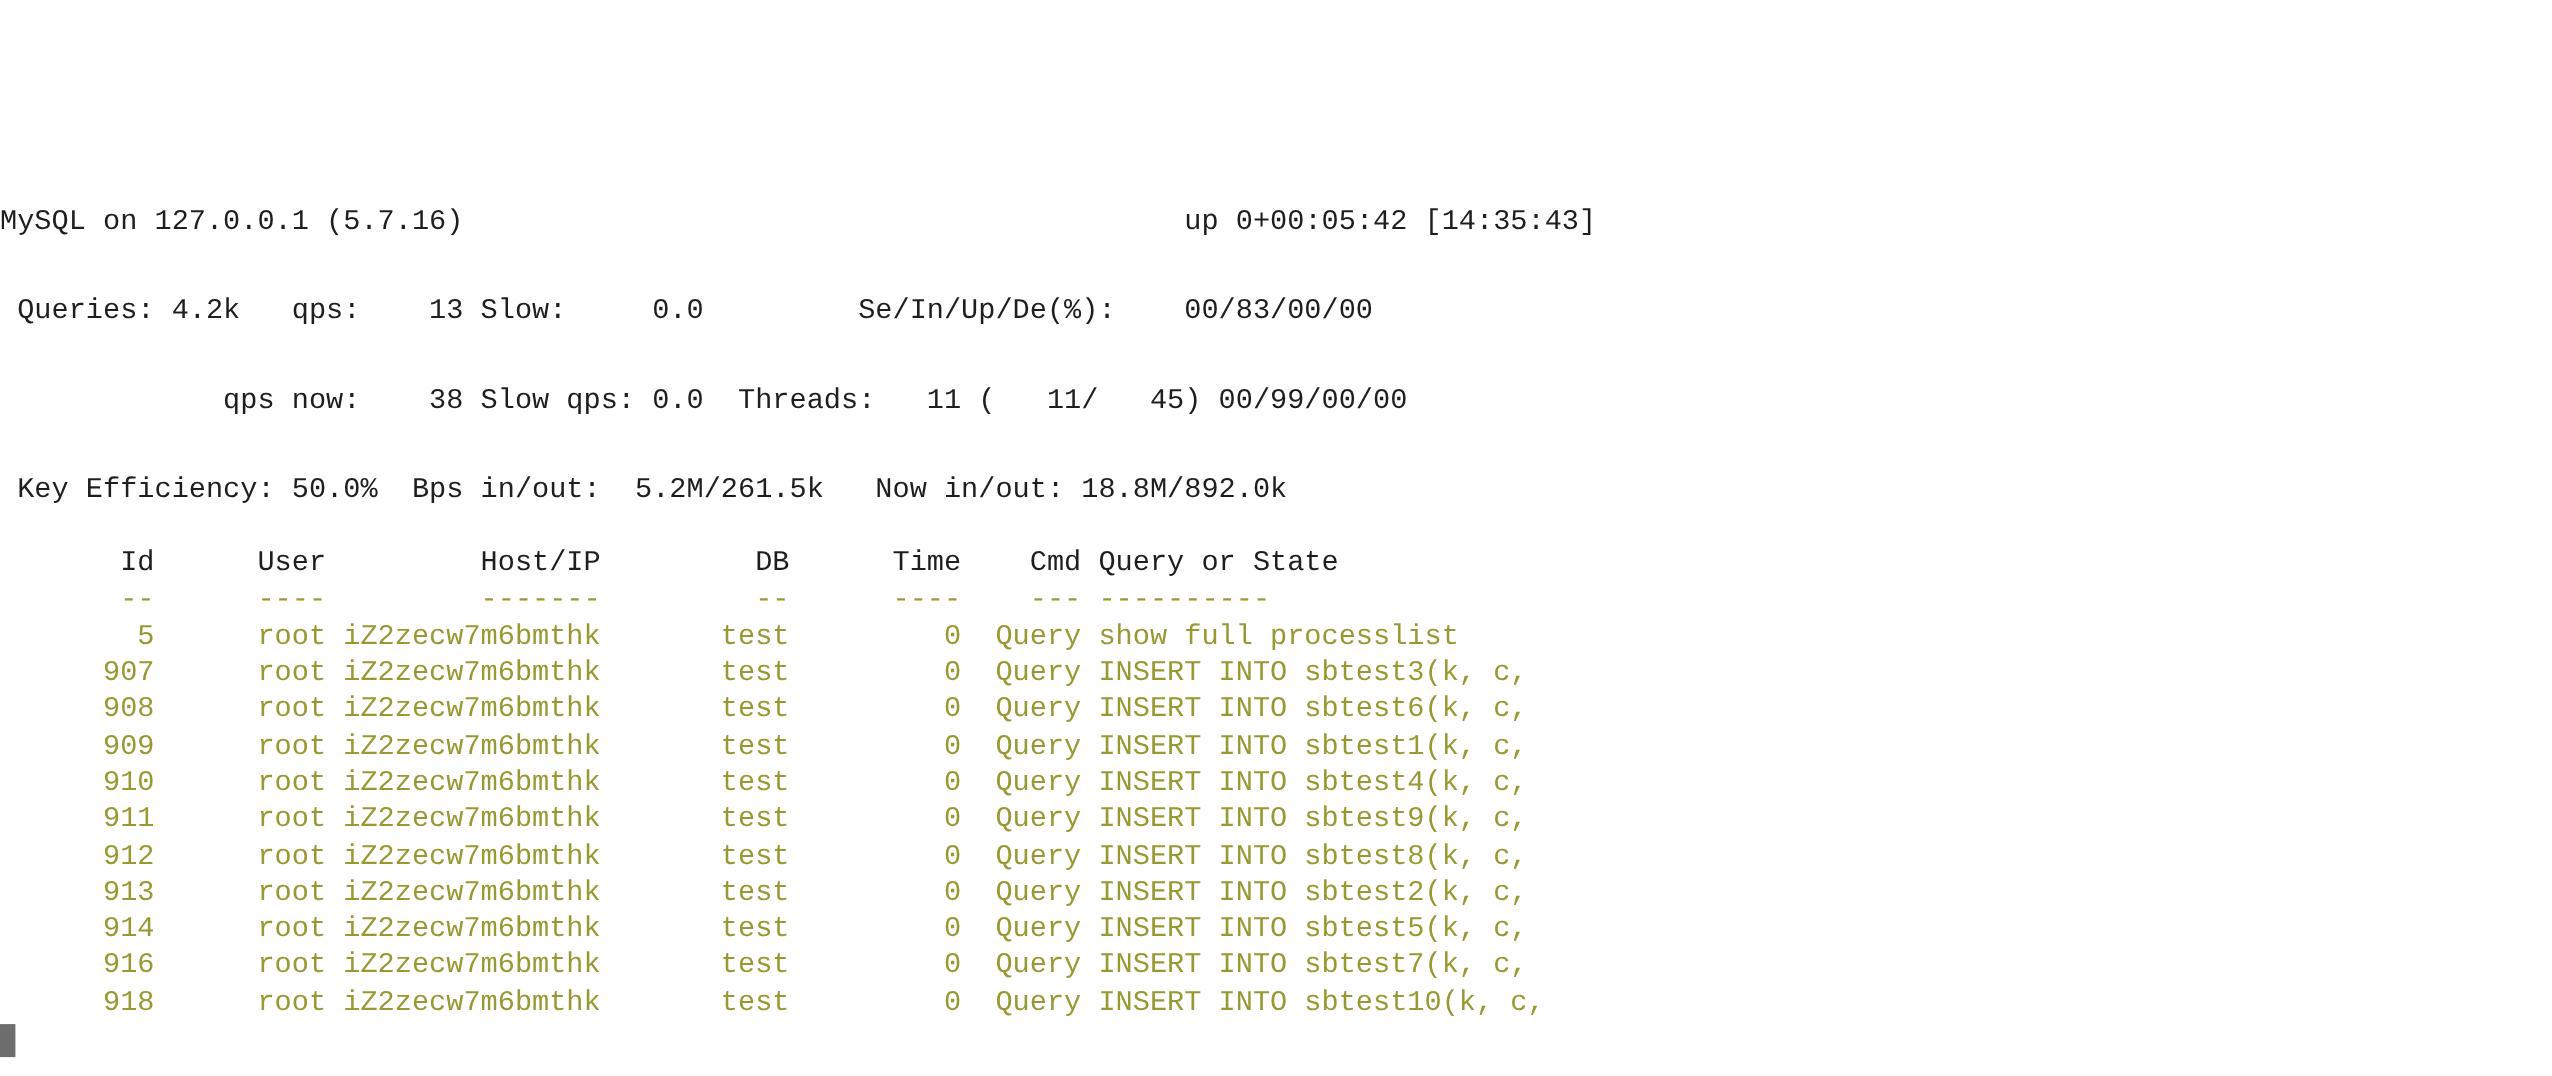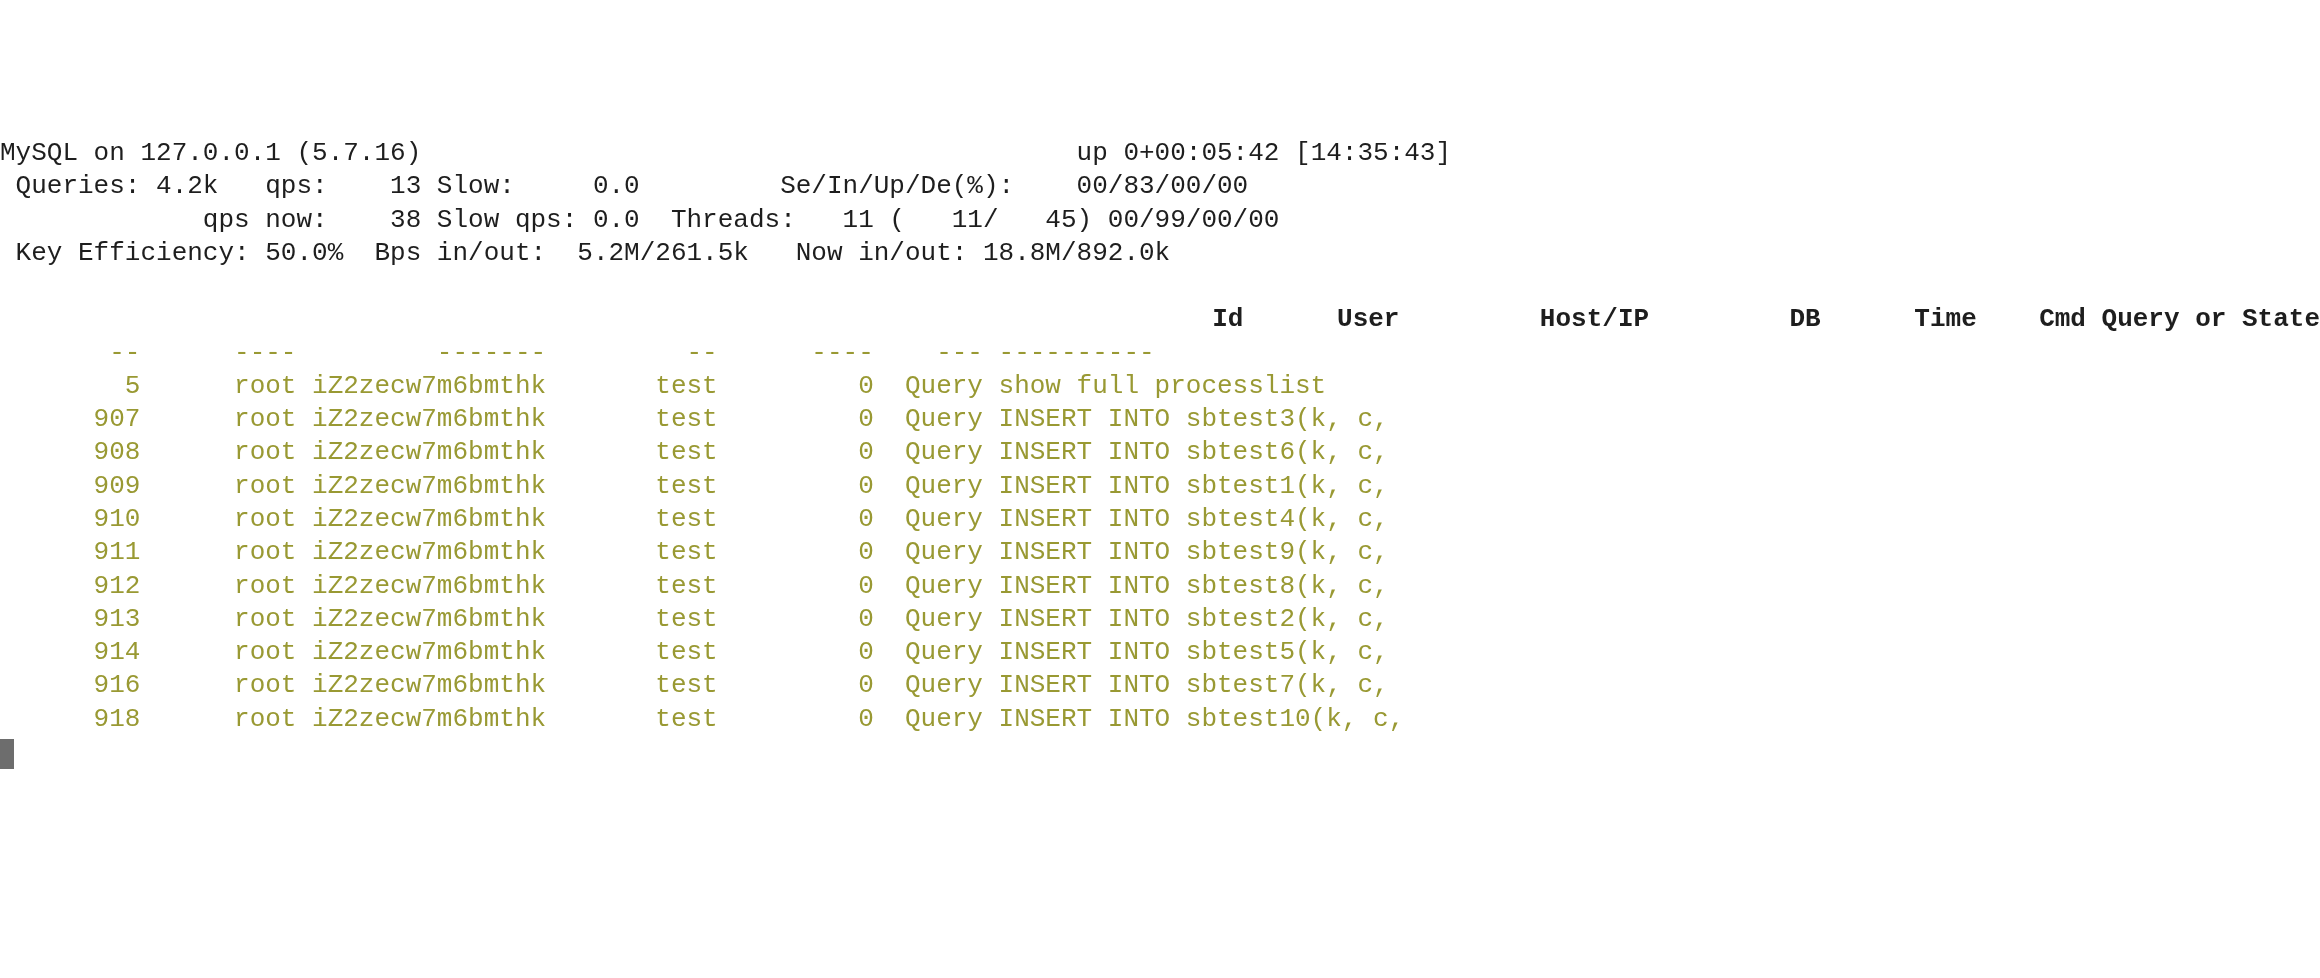--- a/index.html
+++ b/index.html
@@ -12,25 +12,25 @@
       font-family: "Menlo", "Monaco", "Consolas", "Courier New", monospace;
       font-size: 26px;
       line-height: 1.28;
       color: #1e1e1e;
       white-space: pre;
       overflow: hidden;
       padding-top: 4px;
     }
     .header-line {
       color: #1e1e1e;
+      margin-top: 48px;
     }
     .proc-headers {
-      font-weight: bold;
+      font-weight: normal;
       color: #1e1e1e;
-      text-align: right;
     }
     .proc-row {
       color: #999933;
     }
     .cursor {
       display: inline-block;
       background-color: #6d6d6d;
       width: 14px;
       height: 30px;
       vertical-align: bottom;

